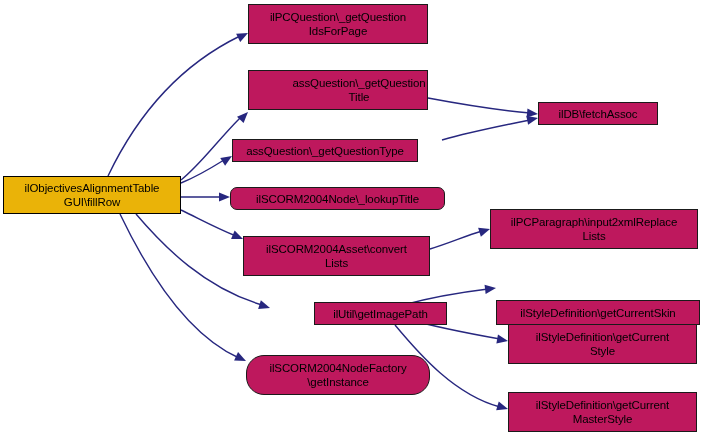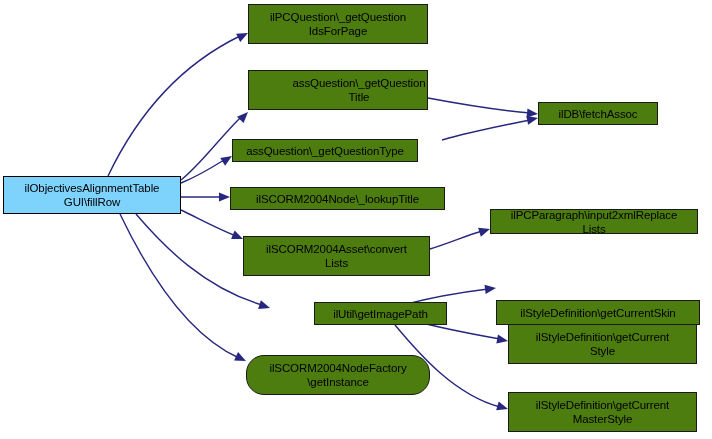--- a/index.html
+++ b/index.html
@@ -20,35 +20,35 @@
     left: 0;
     top: 0;
     width: 712px;
     height: 439px;
     pointer-events: none;
   }
   .node {
     position: absolute;
     box-sizing: border-box;
     border: 1px solid #1a1a1a;
-    background: #4d7c0f;
+    background: #be185d;
     display: flex;
     align-items: center;
     justify-content: center;
     text-align: center;
     font-size: 11.5px;
     line-height: 14px;
     color: #000000;
     letter-spacing: -0.1px;
     white-space: pre-line;
     padding: 0 3px;
     z-index: 2;
   }
   .node.root {
-    background: #7dd3fc;
+    background: #eab308;
     border-color: #000000;
   }
 </style>
 </head>
 <body>
 
 <div id="canvas">
 
   <svg id="edge-layer" viewBox="0 0 712 439" xmlns="http://www.w3.org/2000/svg">
       <path d="M 108,176 C 130,130 170,70 240,36" stroke="#27277f" stroke-width="1.4" fill="none"></path>
@@ -80,28 +80,28 @@
     </svg>
 
   <div id="node-layer">
       <div class="node root" style="left: 3px; top: 176px; width: 178px; height: 38px;">ilObjectivesAlignmentTable
 GUI\fillRow</div>
       <div class="node" style="left: 248px; top: 4px; width: 180px; height: 40px;">ilPCQuestion\_getQuestion
 IdsForPage</div>
       <div class="node" style="left: 248px; top: 70px; width: 180px; height: 40px; padding-left: 45px;">assQuestion\_getQuestion
 Title</div>
       <div class="node" style="left: 232px; top: 139px; width: 186px; height: 23px;">assQuestion\_getQuestionType</div>
-      <div class="node" style="left: 230px; top: 187px; width: 215px; height: 23px;">ilSCORM2004Node\_lookupTitle</div>
+      <div class="node" style="left: 230px; top: 187px; width: 215px; height: 23px; border-radius: 7px;">ilSCORM2004Node\_lookupTitle</div>
       <div class="node" style="left: 243px; top: 236px; width: 187px; height: 40px;">ilSCORM2004Asset\convert
 Lists</div>
       <div class="node" style="left: 270px; top: 302px; width: 133px; height: 23px; margin-left: 44px;">ilUtil\getImagePath</div>
       <div class="node" style="left: 246px; top: 355px; width: 184px; height: 40px; border-radius: 18px;">ilSCORM2004NodeFactory
 \getInstance</div>
       <div class="node" style="left: 538px; top: 102px; width: 120px; height: 23px;">ilDB\fetchAssoc</div>
-      <div class="node" style="left: 490px; top: 209px; width: 208px; height: 25px;">ilPCParagraph\input2xmlReplace
+      <div class="node" style="left: 490px; top: 209px; width: 208px; height: 40px;">ilPCParagraph\input2xmlReplace
 Lists</div>
       <div class="node" style="left: 496px; top: 276px; width: 204px; height: 25px; margin-top: 24px;">ilStyleDefinition\getCurrentSkin</div>
       <div class="node" style="left: 508px; top: 324px; width: 189px; height: 40px;">ilStyleDefinition\getCurrent
 Style</div>
       <div class="node" style="left: 508px; top: 392px; width: 189px; height: 40px;">ilStyleDefinition\getCurrent
 MasterStyle</div>
     </div>
 
 </div>
 

